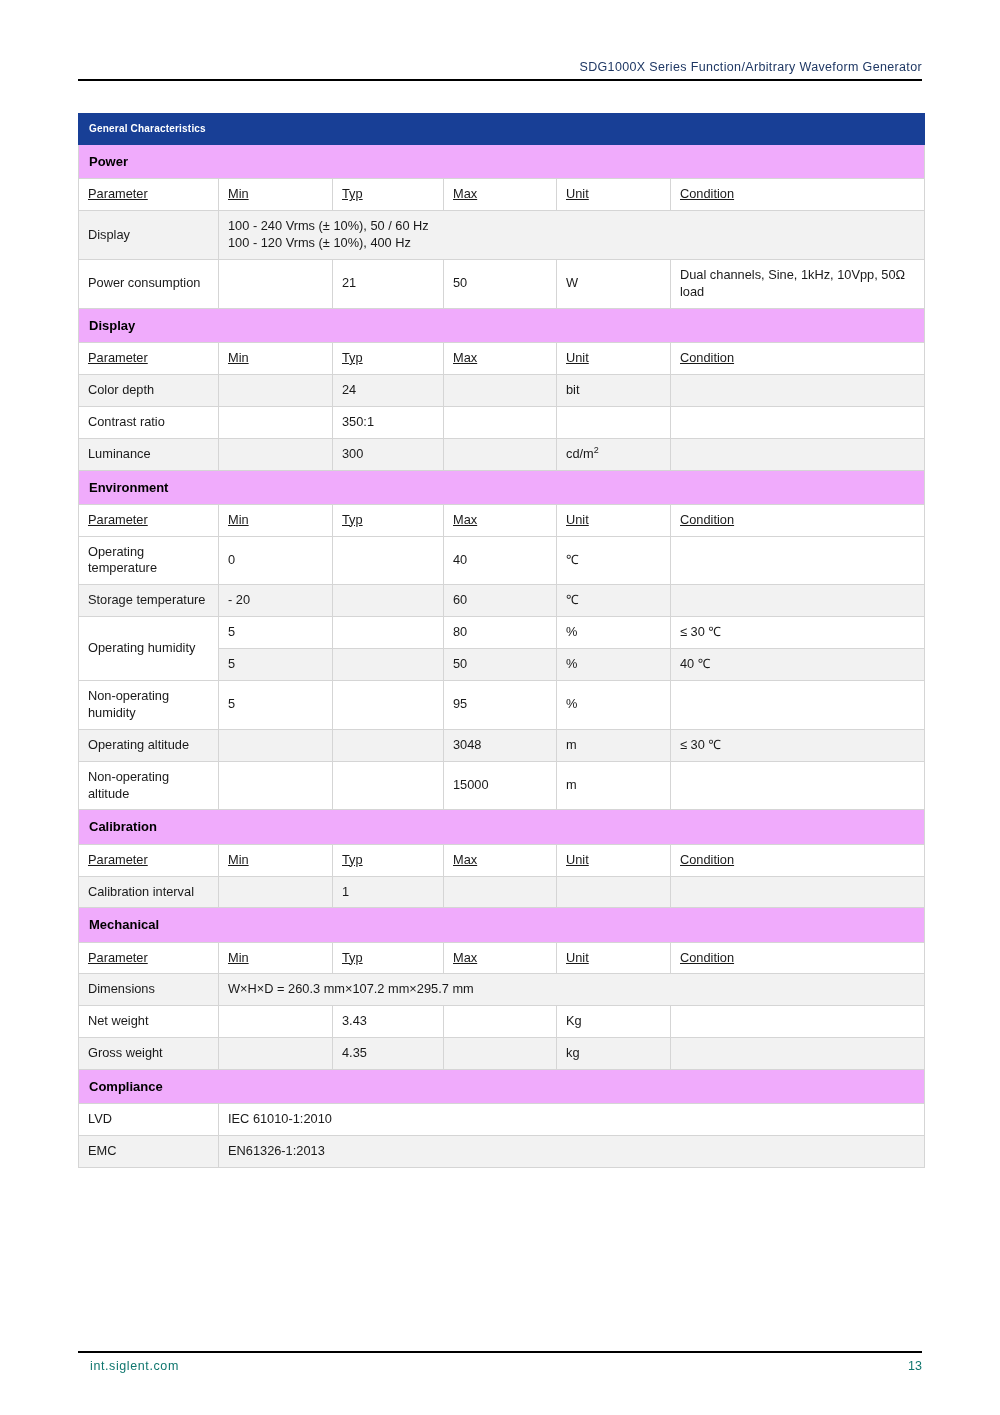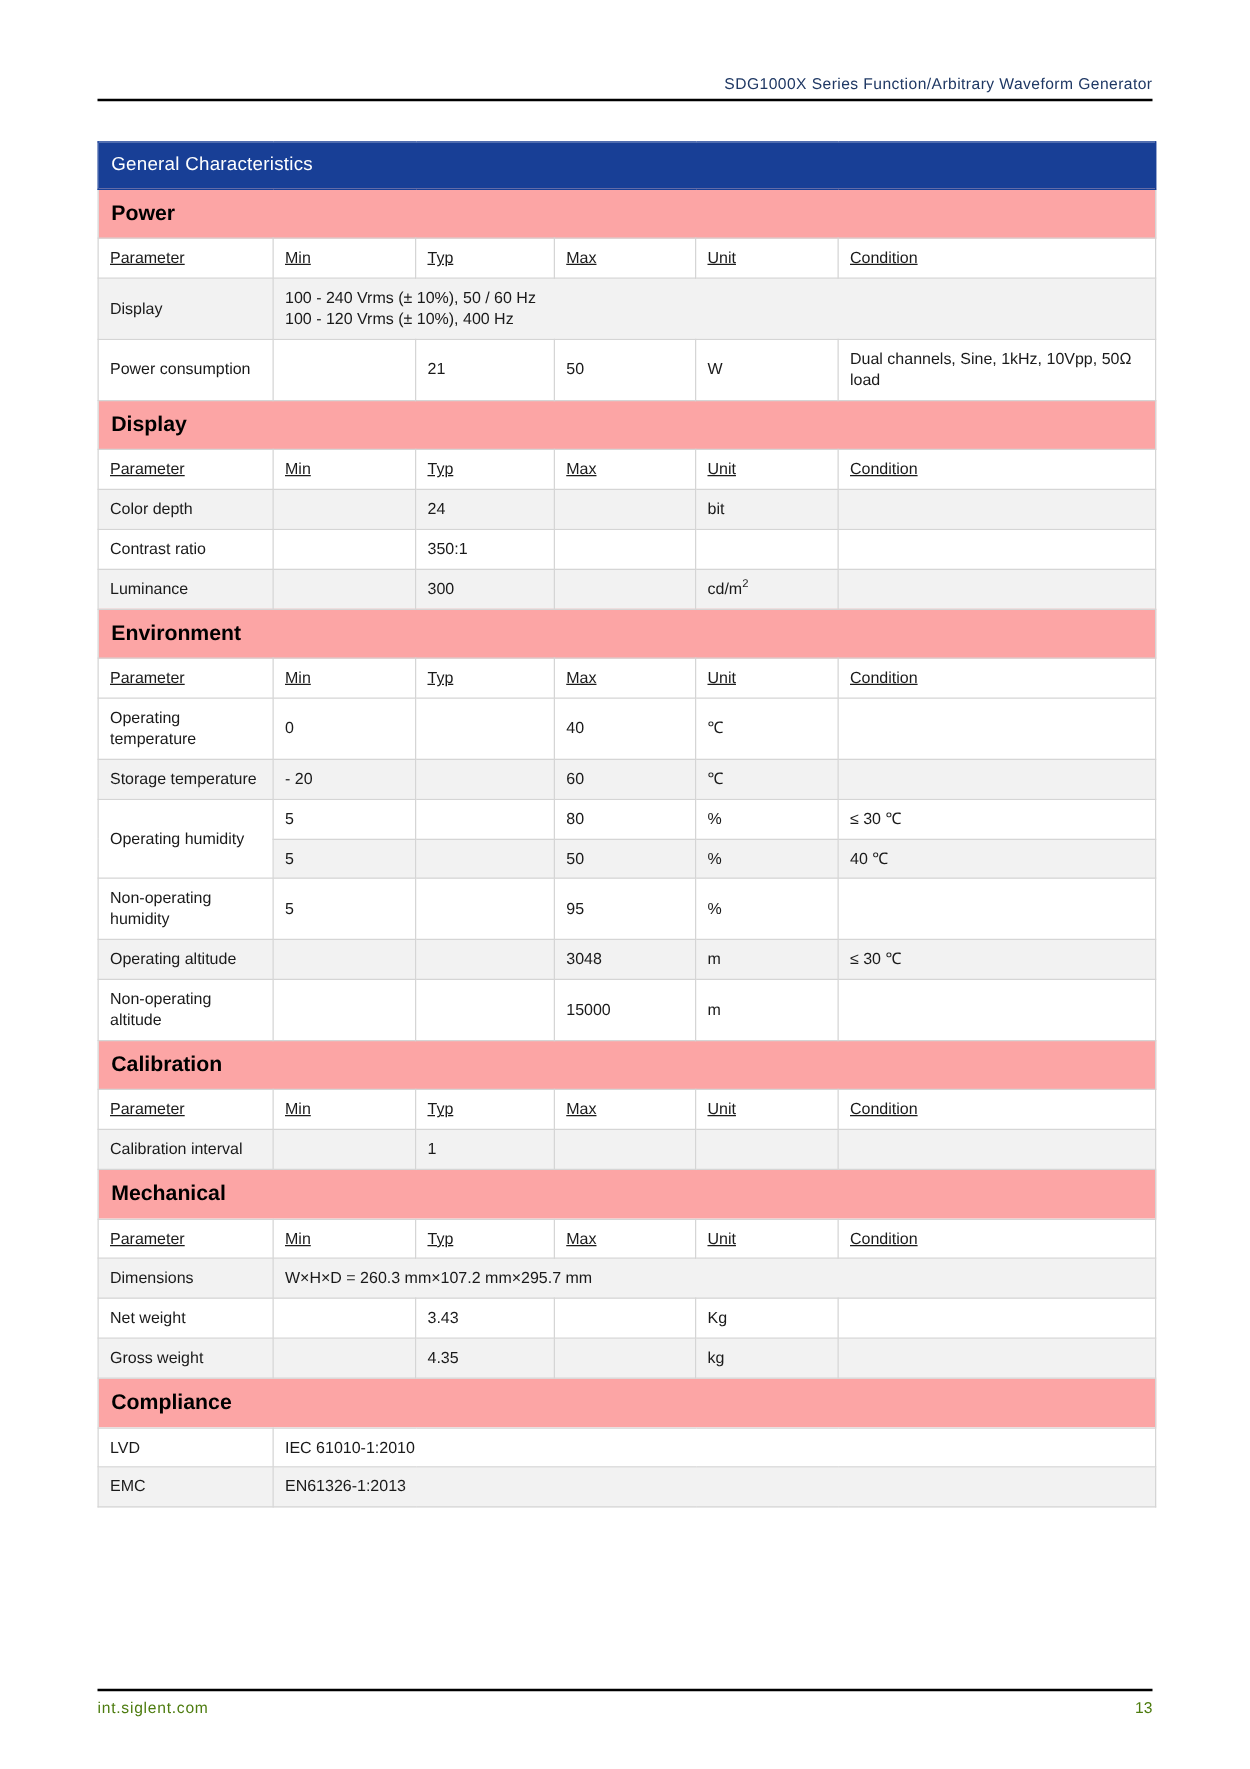--- a/index.html
+++ b/index.html
@@ -72,32 +72,32 @@
   col.c-typ   { width: 111px; }
   col.c-max   { width: 113px; }
   col.c-unit  { width: 114px; }
   col.c-cond  { width: 254px; }
 
   
   tr.title-row td {
     background: #17479e;
     background: #183f96;
     color: #ffffff;
-    font-weight: normal;
-    font-size: 15px;
+    font-weight: bold;
+    font-size: 10px;
     border: 1px solid #183f96;
     padding: 8px 10px 9px 10px;
     letter-spacing: 0.2px;
   }
 
   
   tr.section-row td {
-    background: #fca5a5;
+    background: #f0abfc;
     font-weight: bold;
-    font-size: 17px;
+    font-size: 13px;
     padding: 8px 10px;
     color: #000000;
   }
 
   
   tr.colhead-row td {
     background: #f2f2f2;
     font-weight: normal;
     text-decoration: underline;
   }
@@ -128,22 +128,23 @@
     height: 2px;
     background: #000000;
     width: 100%;
     margin-bottom: 6px;
   }
   .doc-footer-row {
     display: flex;
     justify-content: space-between;
     align-items: baseline;
     font-size: 12.5px;
-    color: #4d7c0f;
+    color: #0f766e;
     letter-spacing: 0.6px;
+    margin-left: 12px;
   }
   .doc-footer-page { letter-spacing: 0; }
 </style>
 </head>
 <body>
 
 <div class="page">
 
   <div class="doc-header">
     <div class="doc-header-text">SDG1000X  Series  Function/Arbitrary  Waveform  Generator</div>

